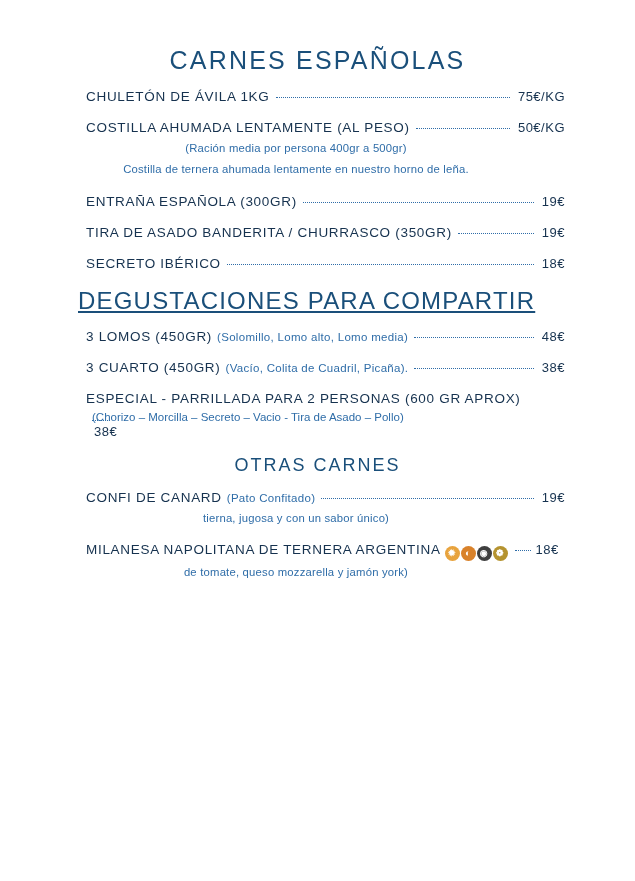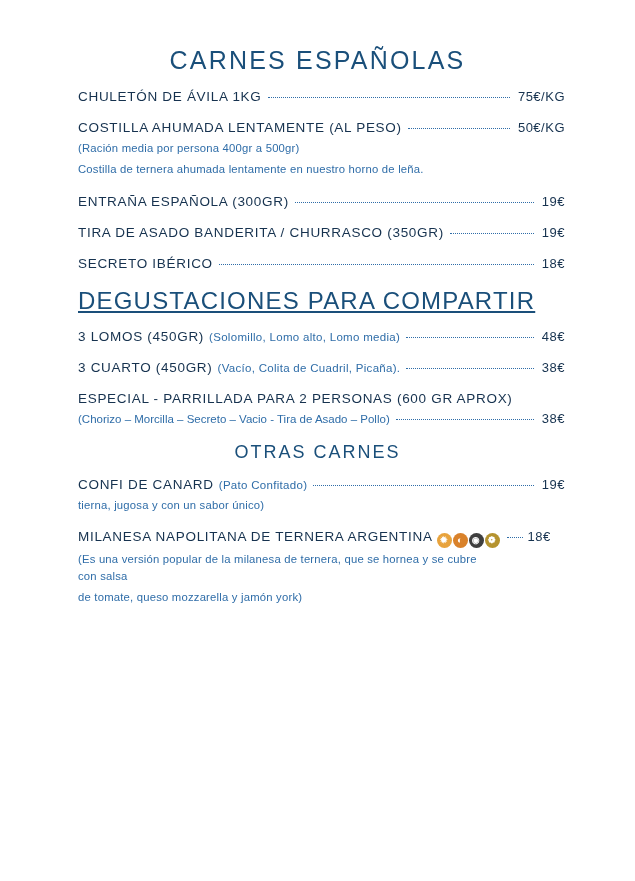--- a/index.html
+++ b/index.html
@@ -29,21 +29,21 @@
     color: #1a4f7a;
     font-weight: 400;
     margin: 10px 0 14px 0;
     white-space: nowrap;
   }
   .section-title.first { margin-top: 16px; }
   .section-title.compartir { font-size: 24px; letter-spacing: 1.2px; text-align: left; padding-left: 8px; text-decoration: underline;}
   .section-title.otras { font-size: 18px; letter-spacing: 2px; }
 
   .item {
-    margin: 0 0 16px 0;
+    margin: 0 0 16px 8px;
     padding-left: 8px;
   }
   .item-line {
     display: flex;
     align-items: baseline;
     font-size: 13.5px;
     letter-spacing: 0.6px;
     color: #1a3f63;
     white-space: nowrap;
   }
@@ -72,35 +72,37 @@
     color: #16324f;
     padding-left: 2px;
   }
   .desc {
     font-size: 11.3px;
     letter-spacing: 0.2px;
     color: #2f6da8;
     margin-top: 5px;
     line-height: 1.45;
     max-width: 420px;
+    text-align: center;
   }
   .desc.wide { max-width: 420px; }
 
   .twoline-head {
     font-size: 13.5px;
     letter-spacing: 0.7px;
     color: #16324f;
   }
   .twoline-second {
     display: flex;
     align-items: baseline;
     margin-top: 5px;
     font-size: 11.5px;
     color: #2f6da8;
     white-space: nowrap;
+    flex-direction: column;
   }
   .twoline-second .dots { top: -3px; }
   .icons {
     display: inline-flex;
     gap: 1px;
     margin: 0 4px;
     position: relative;
     top: 2px;
   }
   .ico {
@@ -222,17 +224,16 @@
       <span class="name">MILANESA NAPOLITANA DE TERNERA ARGENTINA</span>
       <span class="icons">
         <span class="ico gluten">✹</span>
         <span class="ico egg">◐</span>
         <span class="ico milk">◉</span>
         <span class="ico mustard">❁</span>
       </span>
       <span class="dots-short"></span>
       <span class="price">18€</span>
     </div>
-    <div class="desc wide">(Es una versión popular de la milanesa de ternera, que se hornea y se cubre con salsa</div>
     <div class="desc wide">de tomate, queso mozzarella y jamón york)</div>
   </div>
 
 </div>
 
 </body></html>

